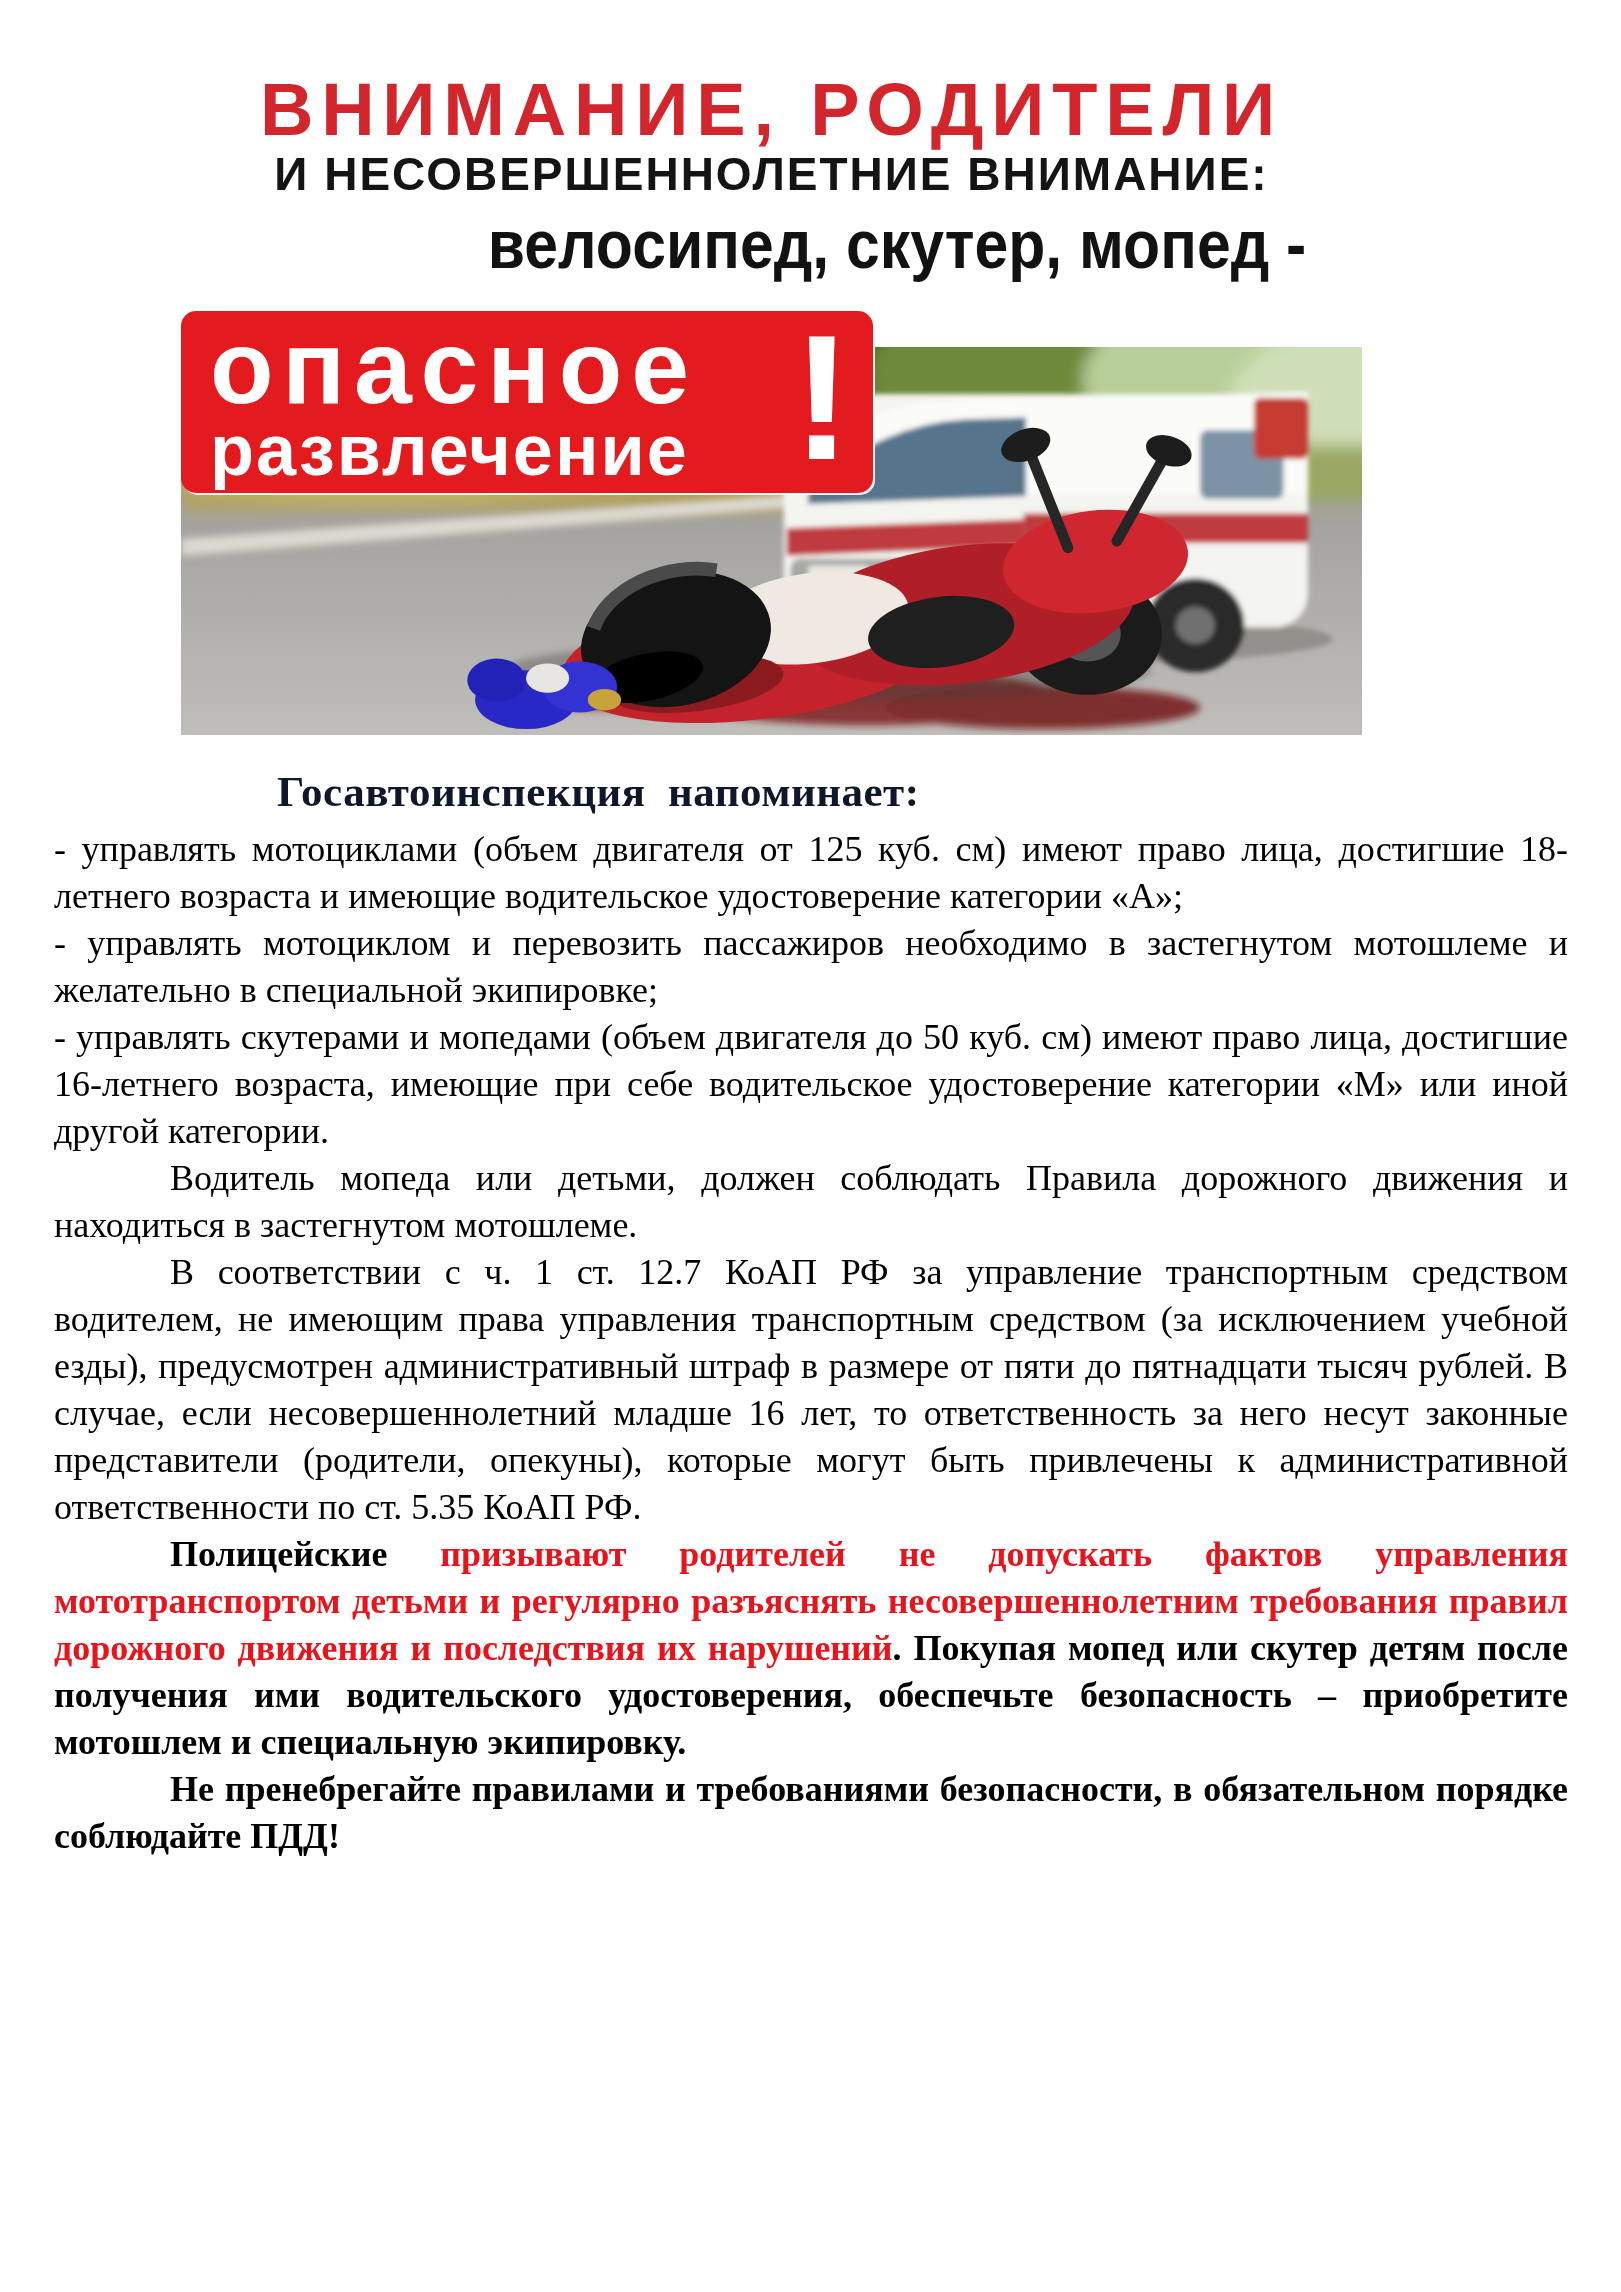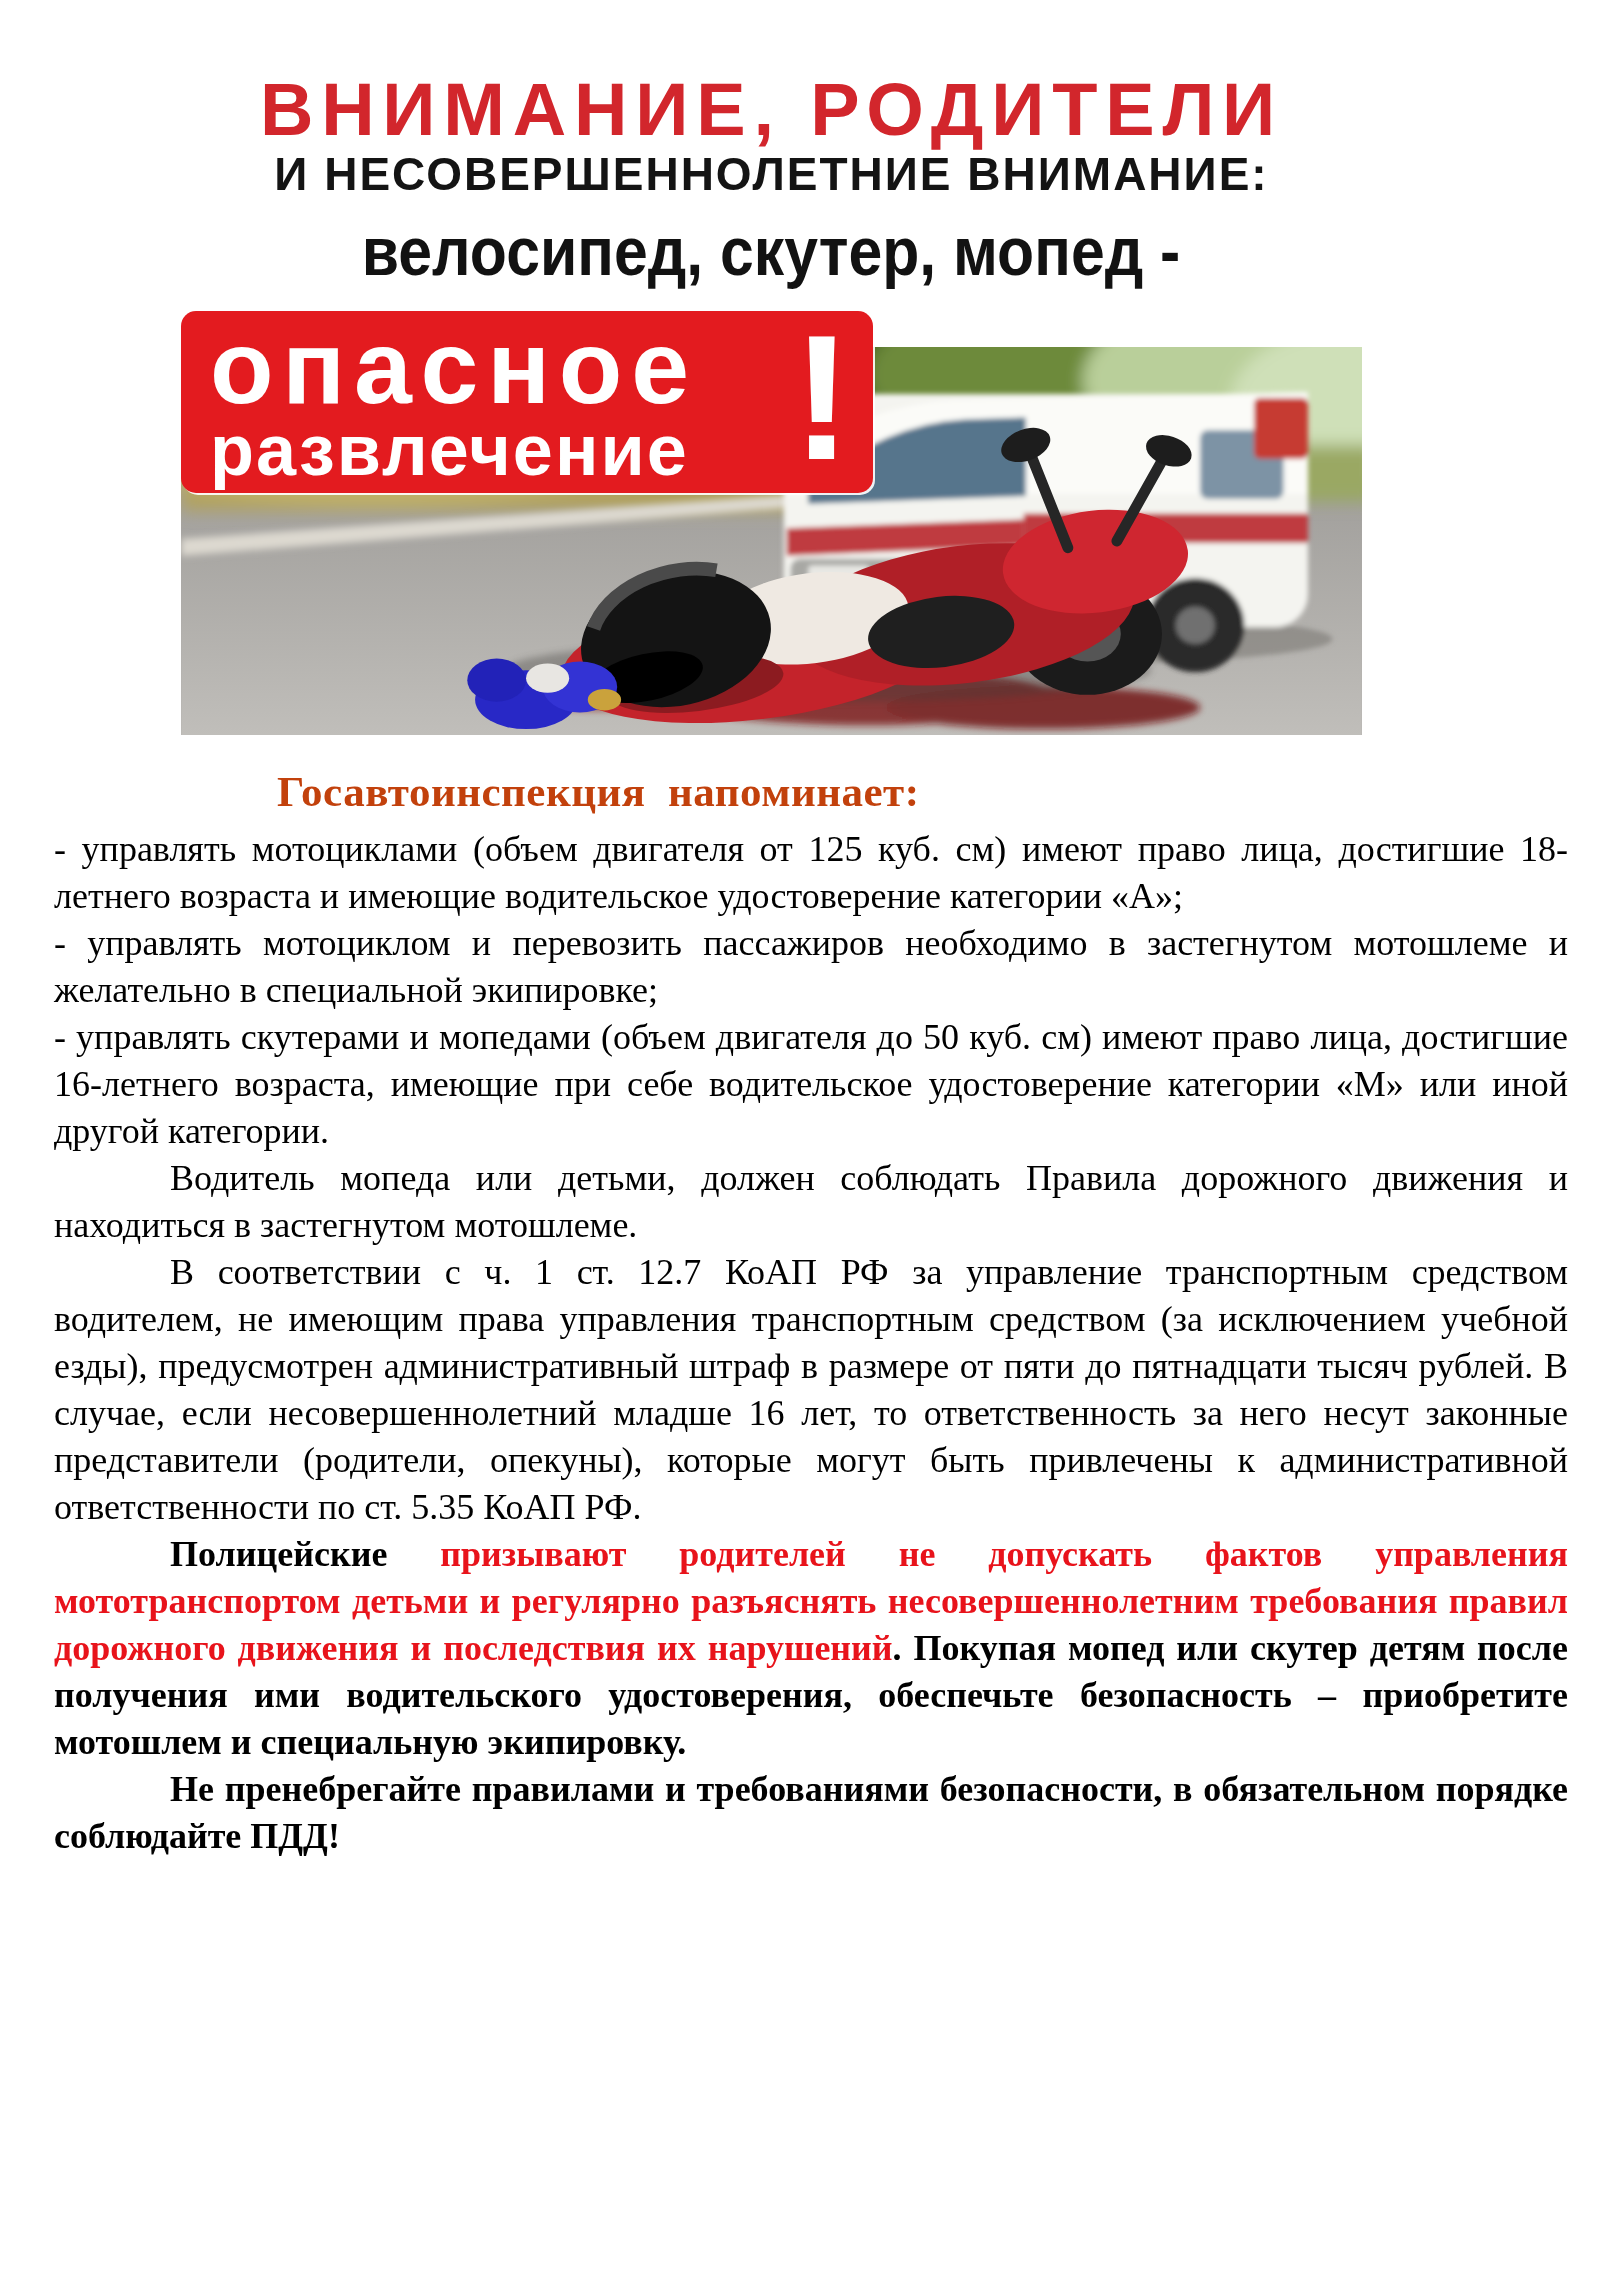--- a/index.html
+++ b/index.html
@@ -7,39 +7,39 @@
        font-family:"Liberation Serif", serif;color:#000;}
 
   .page{position:absolute;inset:0;background:#fff;}
 
   
   .hero{position:absolute;left:181px;top:61px;width:1181px;height:674px;margin:0;background:#fff;}
   .hl1{margin-top:11.8px;text-align:center;font-family:"Liberation Sans",sans-serif;
        font-weight:bold;font-size:74px;line-height:1.0;letter-spacing:7.8px;color:#d2262c;}
   .hl2{margin-top:3.9px;text-align:center;font-family:"Liberation Sans",sans-serif;
        font-weight:bold;font-size:46px;line-height:1.0;letter-spacing:2px;color:#141414;}
-  .hl3-wrap{margin-top:20px;text-align:center;}
+  .hl3-wrap{margin-top:13px;text-align:right;}
   .hl3{display:inline-block;font-family:"Liberation Sans",sans-serif;font-weight:bold;
        font-size:69px;line-height:1.0;color:#121212;transform:scaleX(.88);transform-origin:center;}
 
   .photo{position:absolute;left:0;top:286px;width:1181px;height:388px;overflow:hidden;background:#a9a7a4;}
 
   .badge{position:absolute;left:0;top:250px;width:692px;height:182px;background:#e31b1f;
          border-radius:15px;box-shadow:2px 2px 0 rgba(255,255,255,.9);}
   .badge-l1{display:block;padding:7.8px 0 0 29px;font-family:"Liberation Sans",sans-serif;
          font-weight:bold;color:#fff;font-size:104px;line-height:.93;letter-spacing:8.8px;}
   .badge-l2{display:block;padding-left:29px;font-family:"Liberation Sans",sans-serif;
          font-weight:bold;color:#fff;font-size:72px;line-height:.95;letter-spacing:2px;}
   .badge-ex{position:absolute;top:-2px;right:21.6px;font-family:"Liberation Sans",sans-serif;
          font-weight:bold;color:#fff;font-size:178px;line-height:1;}
 
   
   .article{position:absolute;left:54px;top:765px;width:1514px;}
   .heading{margin:0 0 7.8px 0;font-size:43px;line-height:53px;font-weight:bold;
-           color:#c2410c;text-indent:223px;letter-spacing:0.5px;}
+           color:#0f172a;text-indent:223px;letter-spacing:0.5px;}
   .para{margin:0;font-size:36px;line-height:47px;text-align:justify;}
   .para.indent{text-indent:116px;}
   .para.bold{font-weight:bold;}
 </style>
 </head>
 <body>
 
 <div class="page">
 
   <figure class="hero">

